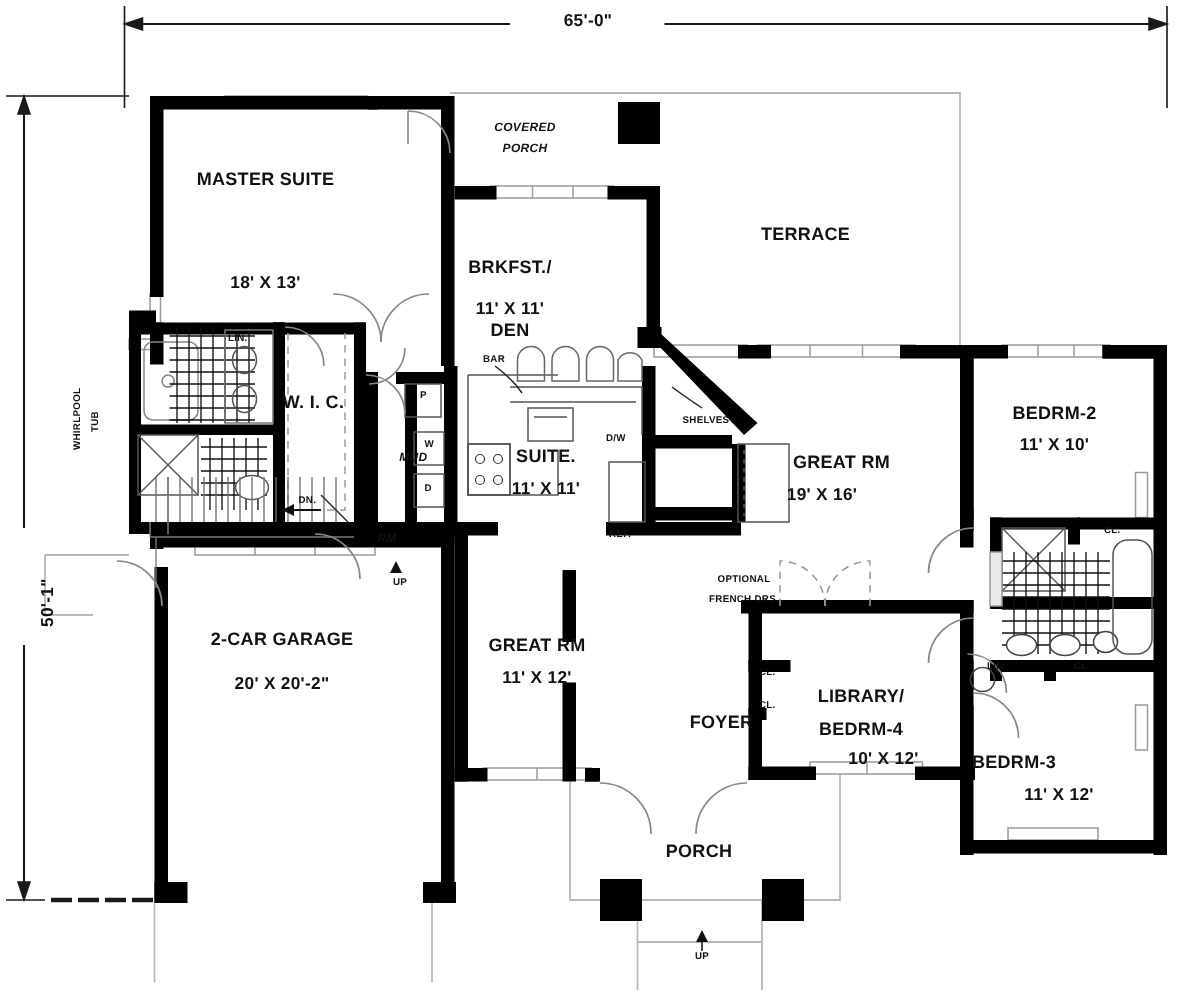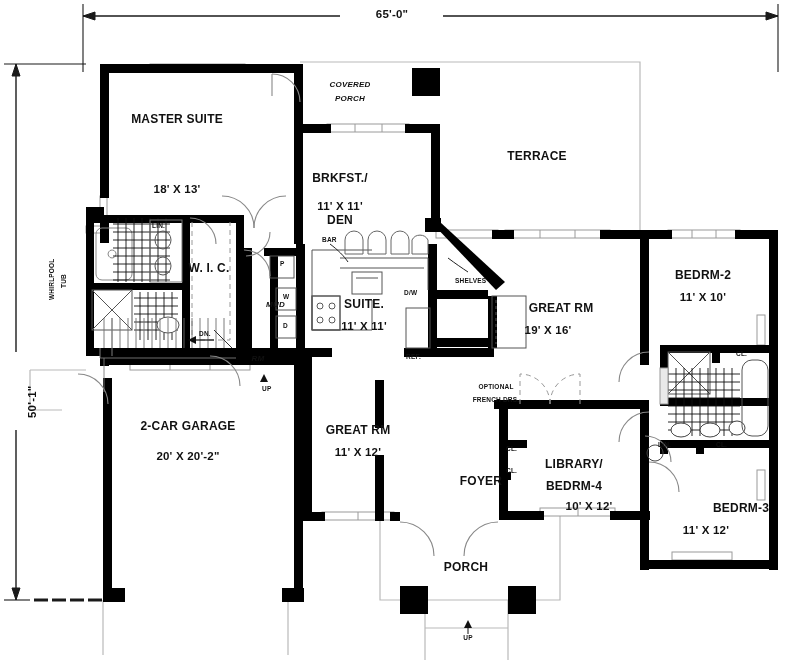--- a/index.html
+++ b/index.html
@@ -455,21 +455,21 @@
   <div class="lbl xs ctr" style="left:496px;top:383px;">OPTIONAL</div>
   <div class="lbl xs ctr" style="left:496px;top:396px;">FRENCH DRS.</div>
 
   <div class="lbl rm ctr" style="left:703px;top:269px;">BEDRM-2</div>
   <div class="lbl dim ctr" style="left:703px;top:291px;">11' X 10'</div>
 
   <div class="lbl xs" style="left:736px;top:350px;">CL.</div>
   <div class="lbl xs" style="left:716px;top:441px;">CL.</div>
   <div class="lbl xs" style="left:658px;top:441px;">LIN.</div>
 
-  <div class="lbl rm ctr" style="left:741px;top:502px;">BEDRM-3</div>
+  <div class="lbl rm ctr" style="left:676px;top:502px;">BEDRM-3</div>
   <div class="lbl dim ctr" style="left:706px;top:524px;">11' X 12'</div>
 
   <div class="lbl rm ctr" style="left:188px;top:420px;">2-CAR GARAGE</div>
   <div class="lbl dim ctr" style="left:188px;top:450px;">20' X 20'-2"</div>
 
   <div class="lbl xs" style="left:262px;top:385px;">UP</div>
 
   <div class="lbl rm ctr" style="left:358px;top:424px;">GREAT RM</div>
   <div class="lbl dim ctr" style="left:358px;top:446px;">11' X 12'</div>
 

